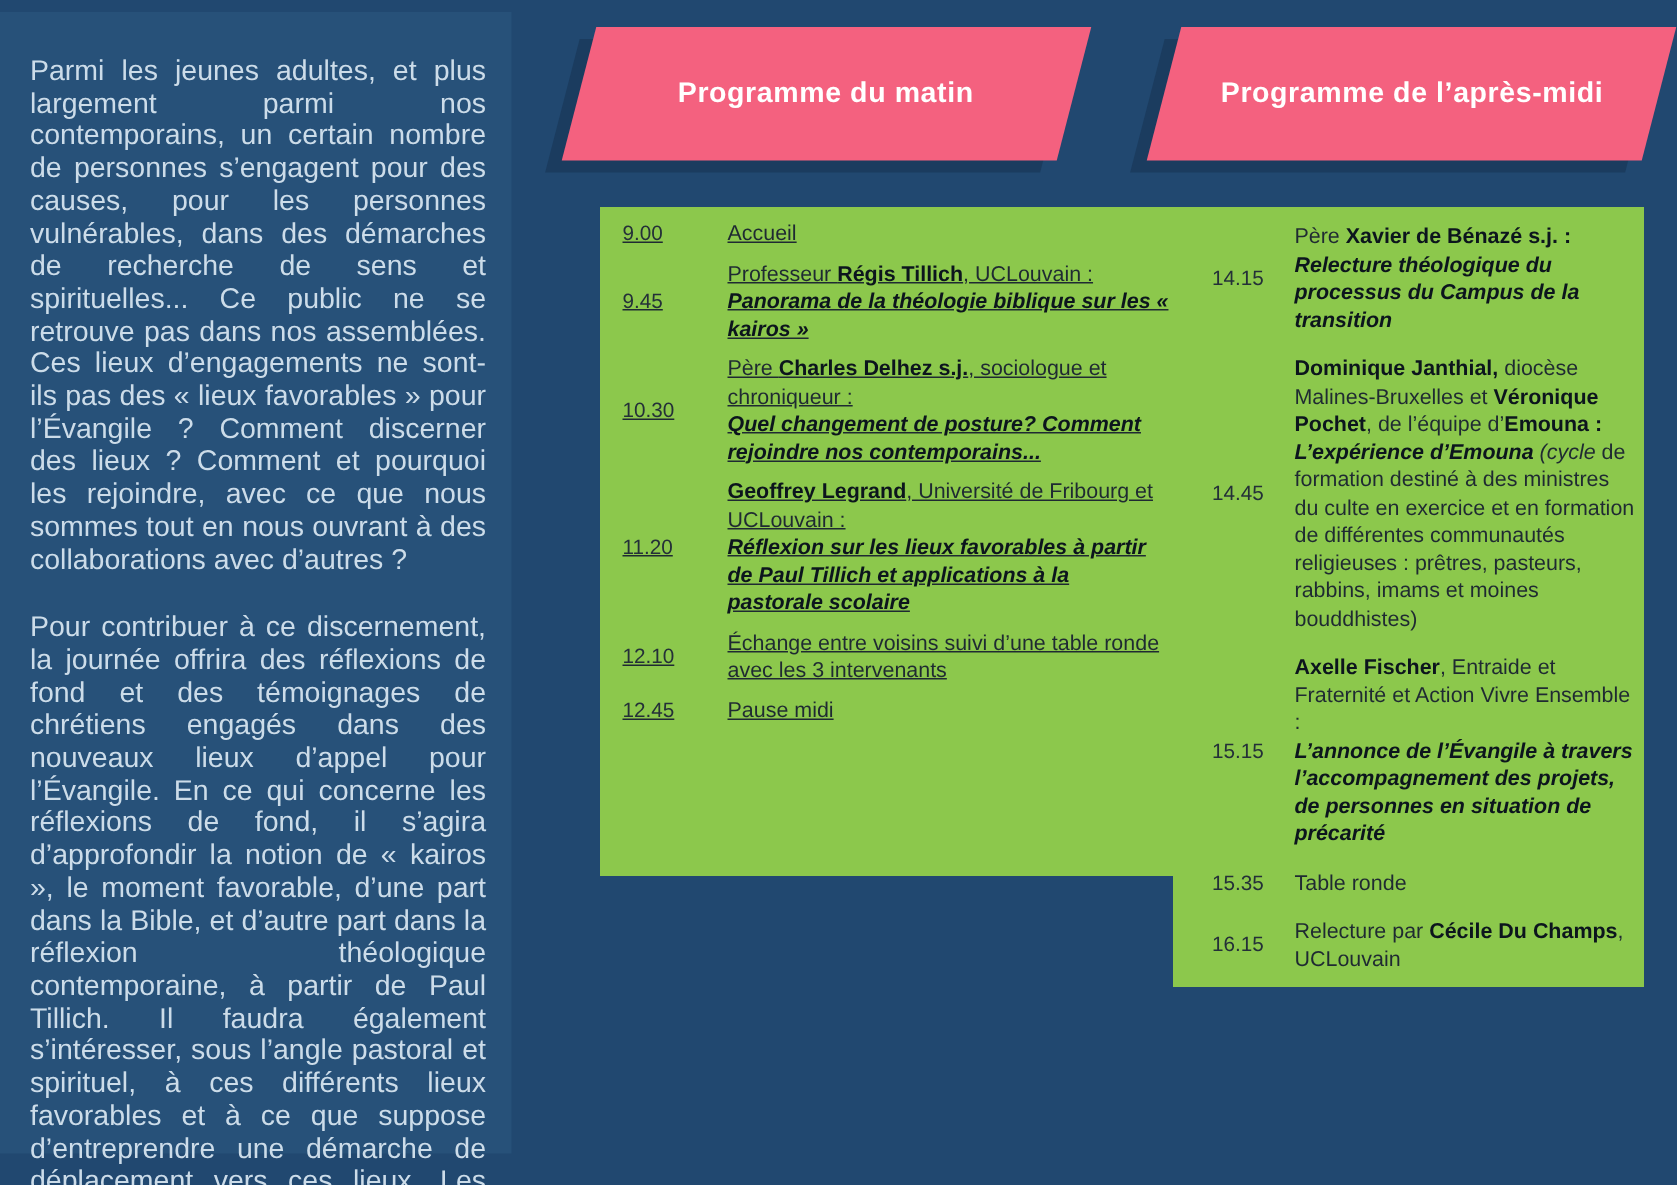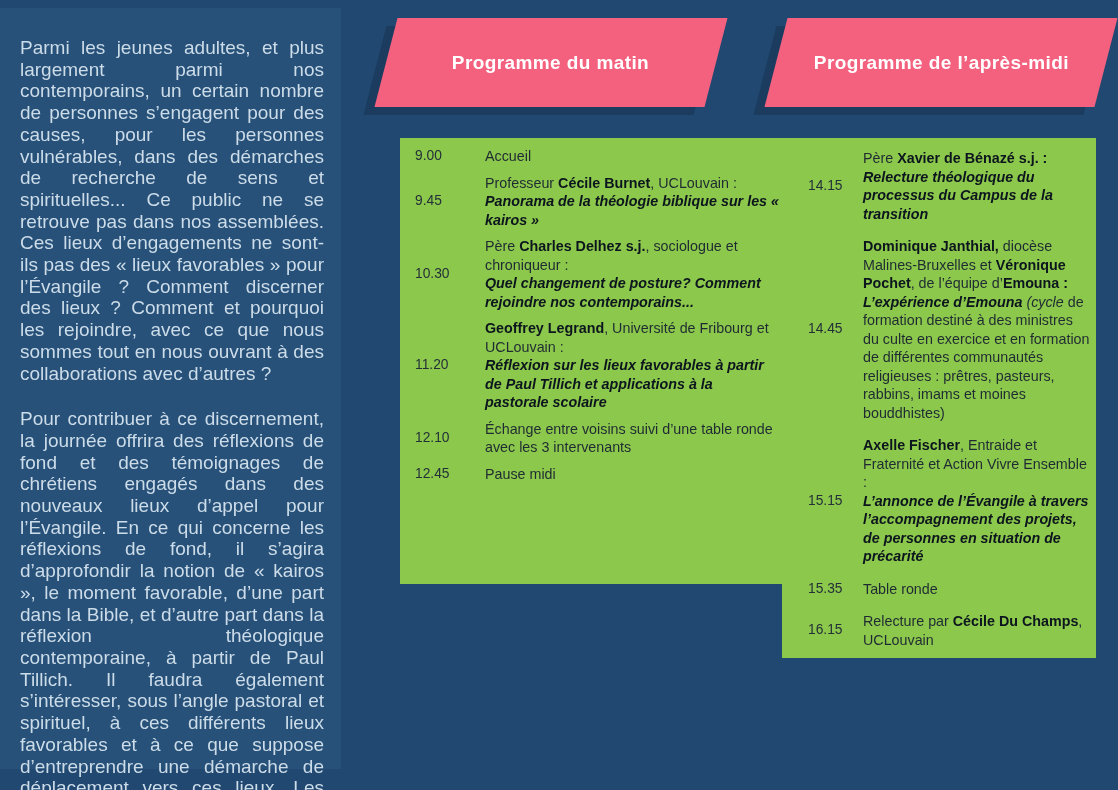--- a/index.html
+++ b/index.html
@@ -35,21 +35,21 @@
     white-space:nowrap;
   }
 
   .schedule {
     position:absolute; top:138px;
     background:var(--green, #8cc84c);
     color:var(--dark, #1f2a32);
     font-size:14.3px; line-height:18.5px;
     overflow:hidden;
   }
-  .schedule-morning   { left:400px; width:384px; height:446px; padding-top:5px; }
+  .schedule-morning   { left:400px; width:384px; height:446px; padding-top:5px;text-decoration:underline; }
   .schedule-afternoon { left:782px; width:314px; height:520px; padding-top:4px; }
 
   .sched-row { display:grid; align-items:center; }
   .schedule-morning   .sched-row { grid-template-columns:85px 1fr; padding:4px 0; }
   .schedule-afternoon .sched-row { grid-template-columns:81px 1fr; padding:7px 0; }
 
   .sched-time { align-self:center; padding-left:15px; font-size:13.8px; color:#243038; }
   .schedule-afternoon .sched-time { padding-left:26px; }
   .sched-content { padding-right:4px; }
 
@@ -74,21 +74,21 @@
   <span class="banner-label">Programme de l’après-midi</span>
 </div>
 
 <section class="schedule schedule-morning" id="morning-schedule">
     <div class="sched-row">
       <div class="sched-time">9.00</div>
       <div class="sched-content"><span class="seg-r">Accueil</span></div>
     </div>
     <div class="sched-row">
       <div class="sched-time">9.45</div>
-      <div class="sched-content"><span class="seg-r">Professeur </span><span class="seg-b">Cécile Burnet</span><span class="seg-r">, UCLouvain :</span><br><span class="seg-bi">Panorama de la théologie biblique sur les « kairos »</span></div>
+      <div class="sched-content"><span class="seg-r">Professeur </span><span class="seg-b">Régis Tillich</span><span class="seg-r">, UCLouvain :</span><br><span class="seg-bi">Panorama de la théologie biblique sur les « kairos »</span></div>
     </div>
     <div class="sched-row">
       <div class="sched-time">10.30</div>
       <div class="sched-content"><span class="seg-r">Père </span><span class="seg-b">Charles Delhez s.j.</span><span class="seg-r">, sociologue et chroniqueur :</span><br><span class="seg-bi">Quel changement de posture? Comment rejoindre nos contemporains...</span></div>
     </div>
     <div class="sched-row">
       <div class="sched-time">11.20</div>
       <div class="sched-content"><span class="seg-b">Geoffrey Legrand</span><span class="seg-r">, Université de Fribourg et UCLouvain :</span><br><span class="seg-bi">Réflexion sur les lieux favorables à partir de Paul Tillich et applications à la pastorale scolaire</span></div>
     </div>
     <div class="sched-row">

